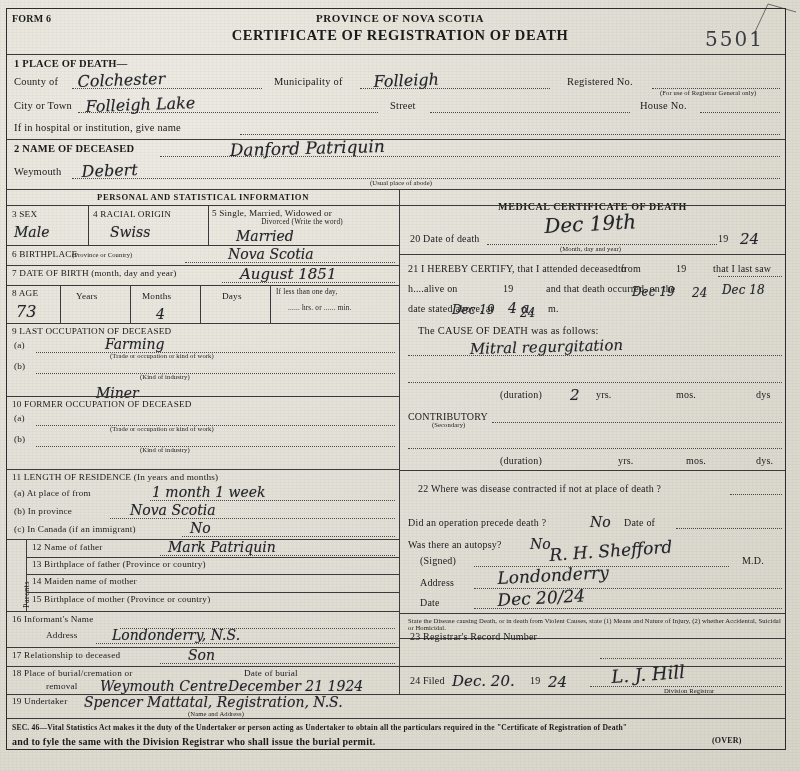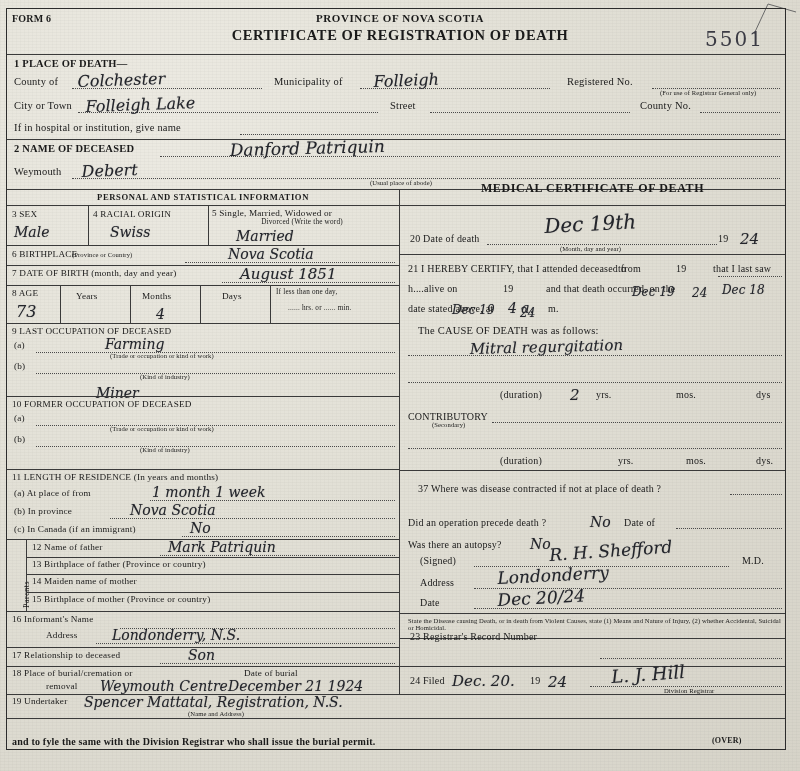--- a/index.html
+++ b/index.html
@@ -109,42 +109,42 @@
   <div class="dotline" style="left:652px;top:88px;width:128px;"></div>
   <div class="tx tiny" style="left:660px;top:90px;">(For use of Registrar General only)</div>
 
   <div class="tx" style="left:14px;top:100px;font-size:10.5px;">City or Town</div>
   <div class="dotline" style="left:78px;top:112px;width:300px;"></div>
   <div class="hw big" style="left:86px;top:97px;transform:rotate(-2deg);">Folleigh Lake</div>
 
   <div class="tx" style="left:390px;top:100px;font-size:10.5px;">Street</div>
   <div class="dotline" style="left:430px;top:112px;width:200px;"></div>
 
-  <div class="tx" style="left:640px;top:100px;font-size:10.5px;">County No.</div>
+  <div class="tx" style="left:640px;top:100px;font-size:10.5px;">House No.</div>
   <div class="dotline" style="left:700px;top:112px;width:80px;"></div>
 
   <div class="tx" style="left:14px;top:122px;font-size:10.5px;">If in hospital or institution, give name</div>
   <div class="dotline" style="left:240px;top:134px;width:540px;"></div>
 
   <div class="ln hln" style="left:7px;top:139px;width:778px;"></div>
 
   <div class="tx bold" style="left:14px;top:143px;font-size:10.5px;">2 NAME OF DECEASED</div>
   <div class="dotline" style="left:160px;top:156px;width:620px;"></div>
   <div class="hw big" style="left:230px;top:140px;font-size:17px;transform:rotate(-1.5deg);">Danford Patriquin</div>
 
   <div class="tx" style="left:14px;top:166px;font-size:10.5px;">Weymouth</div>
   <div class="dotline" style="left:72px;top:178px;width:708px;"></div>
   <div class="hw big" style="left:82px;top:162px;transform:rotate(-2deg);">Debert</div>
   <div class="tx tiny" style="left:370px;top:180px;">(Usual place of abode)</div>
 
   <div class="ln hln" style="left:7px;top:189px;width:778px;"></div>
 
   <div class="ln vln" style="left:399px;top:189px;height:505px;"></div>
   <div class="tx bold caps center" style="left:7px;top:193px;width:392px;font-size:8.6px;">PERSONAL AND STATISTICAL INFORMATION</div>
-  <div class="tx bold caps center" style="left:400px;top:182px;width:385px;font-size:12px;">MEDICAL CERTIFICATE OF DEATH</div>
+  <div class="tx bold caps center" style="left:400px;top:202px;width:385px;font-size:10px;">MEDICAL CERTIFICATE OF DEATH</div>
   <div class="ln hln" style="left:7px;top:205px;width:392px;"></div>
   <div class="ln hln" style="left:400px;top:205px;width:385px;"></div>
 
   <div class="ln vln" style="left:88px;top:205px;height:40px;"></div>
   <div class="ln vln" style="left:208px;top:205px;height:40px;"></div>
   <div class="ln hln" style="left:7px;top:245px;width:392px;"></div>
 
   <div class="tx" style="left:12px;top:210px;">3 SEX</div>
   <div class="hw med" style="left:14px;top:224px;">Male</div>
 
@@ -303,21 +303,21 @@
   <div class="dotline" style="left:492px;top:422px;width:290px;"></div>
   <div class="tx tiny" style="left:432px;top:422px;">(Secondary)</div>
 
   <div class="dotline" style="left:408px;top:448px;width:374px;"></div>
   <div class="tx" style="left:500px;top:456px;font-size:10px;">(duration)</div>
   <div class="tx" style="left:618px;top:456px;font-size:10px;">yrs.</div>
   <div class="tx" style="left:686px;top:456px;font-size:10px;">mos.</div>
   <div class="tx" style="left:756px;top:456px;font-size:10px;">dys.</div>
   <div class="ln hln" style="left:400px;top:470px;width:385px;"></div>
 
-  <div class="tx" style="left:418px;top:484px;font-size:10px;">37 Where was disease contracted if not at place of death ?</div>
+  <div class="tx" style="left:418px;top:484px;font-size:10px;">22 Where was disease contracted if not at place of death ?</div>
   <div class="dotline" style="left:730px;top:494px;width:52px;"></div>
 
   <div class="tx" style="left:408px;top:518px;font-size:10px;">Did an operation precede death ?</div>
   <div class="hw med" style="left:590px;top:514px;">No</div>
   <div class="tx" style="left:624px;top:518px;font-size:10px;">Date of</div>
   <div class="dotline" style="left:676px;top:528px;width:106px;"></div>
 
   <div class="tx" style="left:408px;top:540px;font-size:10px;">Was there an autopsy?</div>
   <div class="hw med" style="left:530px;top:536px;">No</div>
 
@@ -343,16 +343,17 @@
   <div class="ln hln" style="left:400px;top:666px;width:385px;"></div>
 
   <div class="tx" style="left:410px;top:676px;font-size:10px;">24 Filed</div>
   <div class="hw med" style="left:452px;top:672px;font-size:15px;">Dec. 20.</div>
   <div class="tx" style="left:530px;top:676px;font-size:10px;">19</div>
   <div class="hw med" style="left:548px;top:673px;font-size:15px;">24</div>
   <div class="dotline" style="left:590px;top:686px;width:192px;"></div>
   <div class="hw" style="left:612px;top:666px;font-size:18px;transform:rotate(-4deg);">L. J. Hill</div>
   <div class="tx tiny" style="left:664px;top:688px;">Division Registrar</div>
 
+  <div class="tx bold" style="left:12px;top:723px;font-size:7.6px;white-space:normal;width:770px;line-height:1.35;">SEC. 46—Vital Statistics Act makes it the duty of the Undertaker or person acting as Undertaker to obtain all the particulars required in the "Certificate of Registration of Death"</div>
   <div class="tx bold" style="left:12px;top:737px;font-size:10px;">and to fyle the same with the Division Registrar who shall issue the burial permit.</div>
   <div class="tx bold" style="left:712px;top:737px;font-size:8px;">(OVER)</div>
 
 </div>
 
 </body></html>

